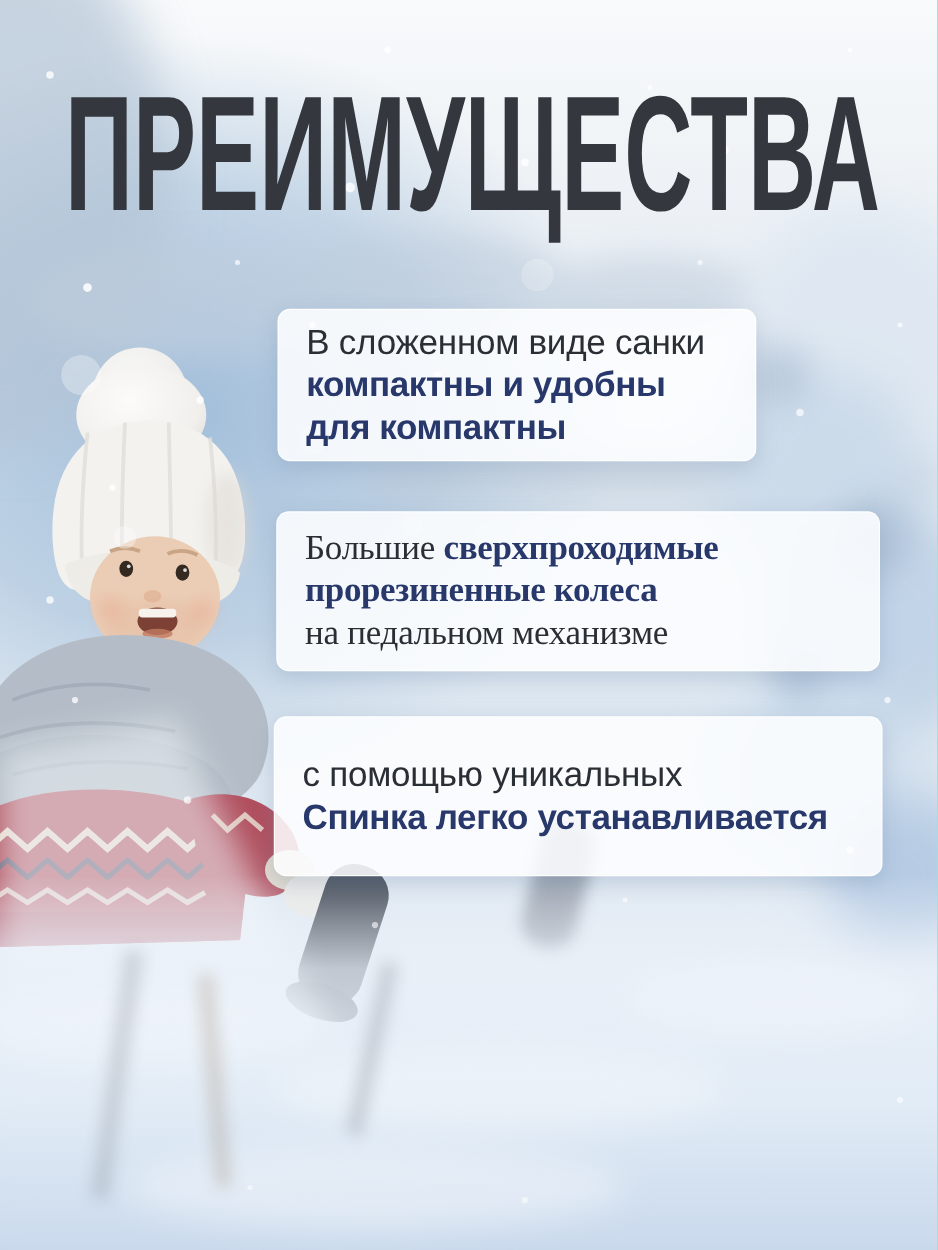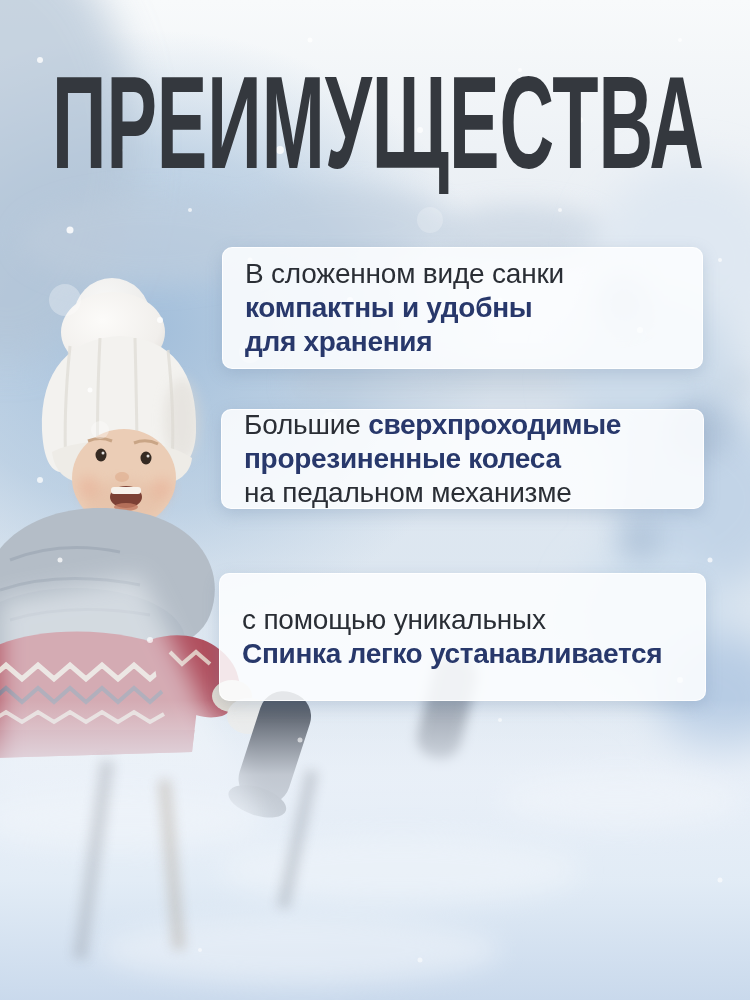--- a/index.html
+++ b/index.html
@@ -12,22 +12,22 @@
   .title-text{font-family:"Liberation Sans",sans-serif;font-weight:700;font-size:131px;fill:#34383e;}
   .card{
     position:absolute;z-index:3;box-sizing:border-box;
     background:rgba(253,254,255,0.87);
     border:1px solid rgba(255,255,255,0.85);
     border-radius:10px;
     box-shadow:0 5px 16px rgba(110,135,170,0.28);
     display:flex;flex-direction:column;justify-content:center;
     padding:0 18px 0 22px;
   }
-  .card1{left:222px;top:247px;width:481px;height:122px;}
-  .card2{left:221px;top:409px;width:483px;height:100px;}
+  .card1{left:222px;top:247px;width:383px;height:122px;}
+  .card2{left:221px;top:409px;width:483px;height:128px;font-family:Liberation Serif, serif;}
   .card3{left:219px;top:573px;width:487px;height:128px;}
   .line{font-size:28px;line-height:34px;color:#2a2e35;letter-spacing:-0.2px;white-space:nowrap;}
   .seg{color:#2a2e35;font-weight:400;}
   .seg.bold{color:#28386b;font-weight:700;letter-spacing:-0.3px;}
 </style>
 </head>
 <body>
 
 <div class="stage">
 
@@ -226,21 +226,21 @@
     </g>
   </svg>
 
   <svg class="title-wrap" viewBox="0 0 750 200">
     <text class="title-text" x="378" y="168" text-anchor="middle" textLength="652" lengthAdjust="spacingAndGlyphs">ПРЕИМУЩЕСТВА</text>
   </svg>
 
   <div class="card card1">
     <div class="line"><span class="seg">В сложенном виде санки</span></div>
     <div class="line"><span class="seg bold">компактны и удобны</span></div>
-    <div class="line"><span class="seg bold">для хранения</span></div>
+    <div class="line"><span class="seg bold">для компактны</span></div>
   </div>
 
   <div class="card card2">
     <div class="line"><span class="seg">Большие </span><span class="seg bold">сверхпроходимые</span></div>
     <div class="line"><span class="seg bold">прорезиненные колеса</span></div>
     <div class="line"><span class="seg">на педальном механизме</span></div>
   </div>
 
   <div class="card card3">
     <div class="line"><span class="seg">с помощью уникальных</span></div>

